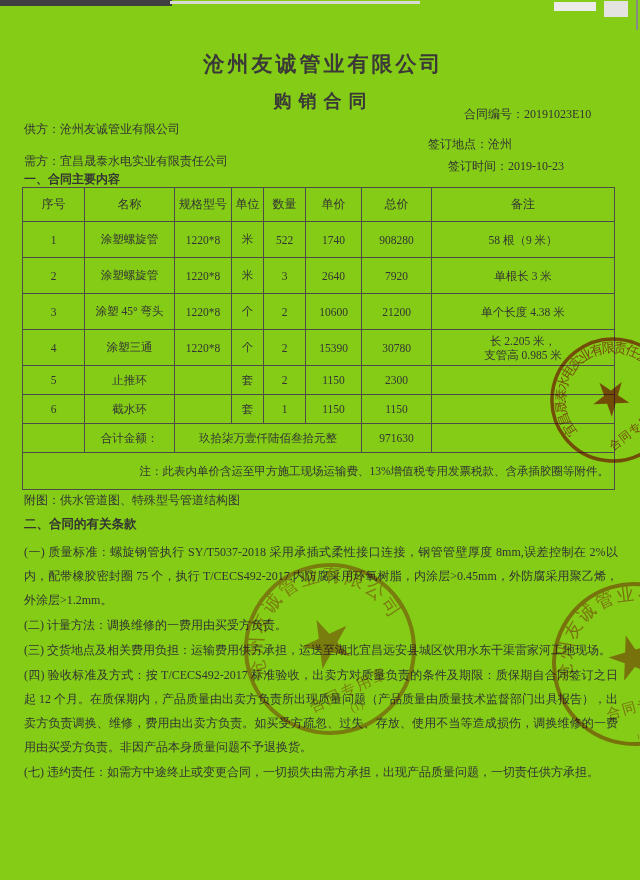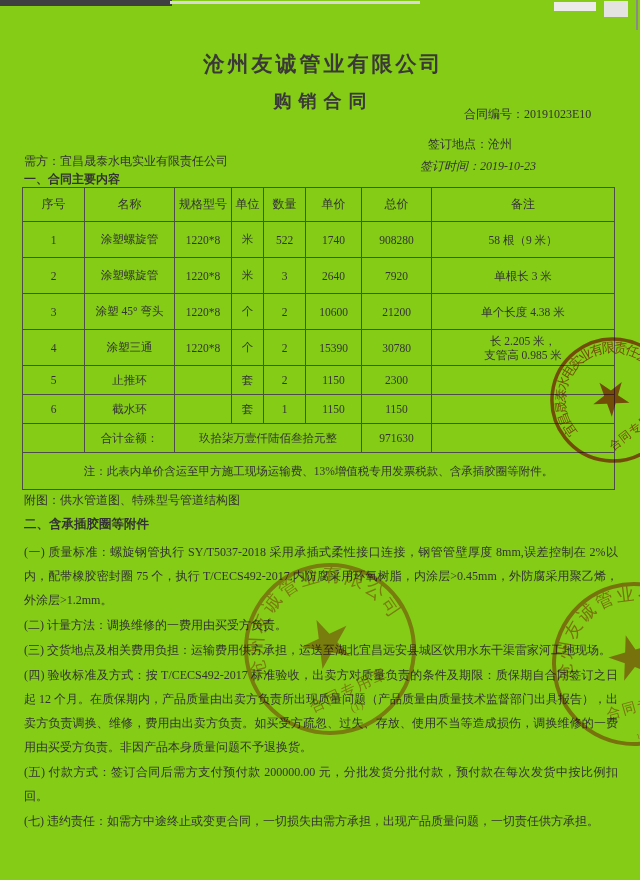--- a/index.html
+++ b/index.html
@@ -27,38 +27,38 @@
   }
   .title-doc{
     position:absolute;left:0;top:89px;width:100%;text-align:center;
     font-size:18px;letter-spacing:7px;font-weight:600;color:#3a3937;
   }
   .meta{position:absolute;font-size:12px;color:#333;white-space:nowrap;}
   .m-supplier{left:24px;top:121px;}
   .m-buyer{left:24px;top:153px;}
   .m-cno{left:428px;top:106px;margin-left:36px;}
   .m-place{left:428px;top:136px;}
-  .m-time{left:420px;top:158px;font-style:italic;}
+  .m-time{left:448px;top:158px;}
   .section-title{position:absolute;font-size:12px;font-weight:600;color:#333;}
   .s1{left:24px;top:171px;}
 
   table.items{
     position:absolute;left:22px;top:187px;width:592px;
     border-collapse:collapse;table-layout:fixed;
     font-size:11.5px;color:#343434;
   }
   table.items td,table.items th{
     border:1px solid #4d4c4a;text-align:center;vertical-align:middle;
     padding:0 2px;font-weight:normal;overflow:hidden;
   }
   table.items th{font-size:12px;height:33px;}
   tr.r-big td{height:35px;}
   tr.r-small td{height:28px;}
   tr.r-total td{height:28px;margin-left:9px;}
-  tr.r-note td{height:32px;text-align:center;padding:2px 5px;font-size:11.5px;margin-left:48px;}
+  tr.r-note td{height:32px;text-align:right;padding:2px 5px;font-size:11.5px;margin-left:48px;}
   td.remark{white-space:pre-line;line-height:14px;}
 
   .attach-line{position:absolute;left:24px;top:492px;font-size:12px;color:#333;}
   .s2{left:24px;top:516px;font-size:12.5px;}
   .clauses{
     position:absolute;left:24px;top:540px;width:594px;
     font-size:12px;line-height:24px;color:#333;
   }
   .clause{margin:0 0 1px 0;text-align:justify;}
 
@@ -75,20 +75,21 @@
 
   <div class="scan-bar"></div>
   <div class="scan-smudge"></div>
   <div class="scan-mark-r"></div>
   <div class="scan-mark-r2"></div>
   <div class="scan-line-r"></div>
 
   <div class="title-company">沧州友诚管业有限公司</div>
   <div class="title-doc">购销合同</div>
 
+  <div class="meta m-supplier"><span>供方：</span><span>沧州友诚管业有限公司</span></div>
   <div class="meta m-buyer"><span>需方：</span><span>宜昌晟泰水电实业有限责任公司</span></div>
   <div class="meta m-cno"><span>合同编号：</span><span>20191023E10</span></div>
   <div class="meta m-place"><span>签订地点：</span><span>沧州</span></div>
   <div class="meta m-time"><span>签订时间：</span><span>2019-10-23</span></div>
 
   <div class="section-title s1">一、合同主要内容</div>
 
   <table class="items">
     <colgroup>
       <col style="width:62px">
@@ -179,28 +180,27 @@
       <td>971630</td>
       <td></td>
     </tr>
     <tr class="r-note">
       <td colspan="8">注：此表内单价含运至甲方施工现场运输费、13%增值税专用发票税款、含承插胶圈等附件。</td>
     </tr>
   </tbody>
     </table>
 
   <div class="attach-line">附图：供水管道图、特殊型号管道结构图</div>
-  <div class="section-title s2">二、含承插胶圈等附件</div>
+  <div class="section-title s2">二、合同的有关条款</div>
 
   <div class="clauses">
     <p class="clause">(一) 质量标准：螺旋钢管执行 SY/T5037-2018 采用承插式柔性接口连接，钢管管壁厚度 8mm,误差控制在 2%以内，配带橡胶密封圈 75 个，执行 T/CECS492-2017.内防腐采用环氧树脂，内涂层&gt;0.45mm，外防腐采用聚乙烯，外涂层&gt;1.2mm。</p>
     <p class="clause">(二) 计量方法：调换维修的一费用由买受方负责。</p>
     <p class="clause">(三) 交货地点及相关费用负担：运输费用供方承担，运送至湖北宜昌远安县城区饮用水东干渠雷家河工地现场。</p>
     <p class="clause">(四) 验收标准及方式：按 T/CECS492-2017 标准验收，出卖方对质量负责的条件及期限：质保期自合同签订之日起 12 个月。在质保期内，产品质量由出卖方负责所出现质量问题（产品质量由质量技术监督部门出具报告），出卖方负责调换、维修，费用由出卖方负责。如买受方疏忽、过失、存放、使用不当等造成损伤，调换维修的一费用由买受方负责。非因产品本身质量问题不予退换货。</p>
-    <p class="clause">(五) 付款方式：签订合同后需方支付预付款 200000.00 元，分批发货分批付款，预付款在每次发货中按比例扣回。</p>
     <p class="clause">(七) 违约责任：如需方中途终止或变更合同，一切损失由需方承担，出现产品质量问题，一切责任供方承担。</p>
   </div>
 
   <div class="stamp st-buyer">
     <svg width="140" height="140" viewBox="-70 -70 140 140" style="transform:rotate(-38deg)">
       <circle cx="0" cy="0" r="61" fill="none" stroke="#d84a42" stroke-width="3.5"></circle>
       <path id="arcBuyer" d="M -45 16.4 A 48 48 0 1 1 45 16.4" fill="none"></path>
       <text fill="#d84a42" font-size="13" font-family="Liberation Serif,serif">
         <textPath href="#arcBuyer" startOffset="50%" text-anchor="middle" textLength="158" lengthAdjust="spacing">宜昌晟泰水电实业有限责任公司</textPath>
       </text>

